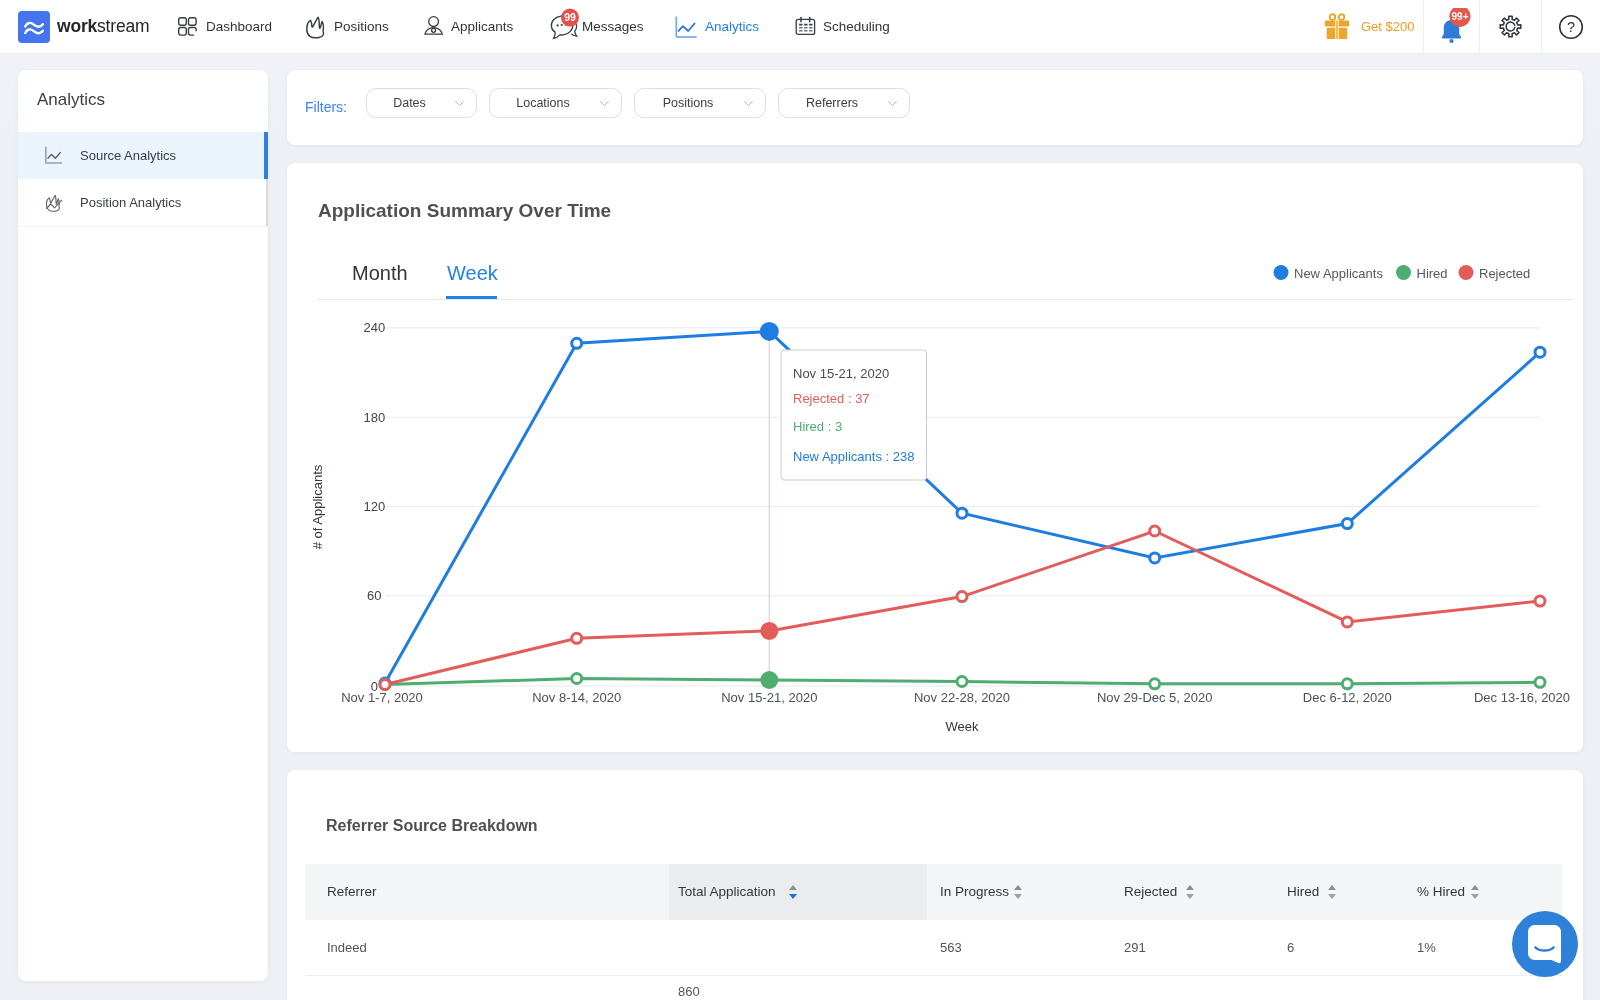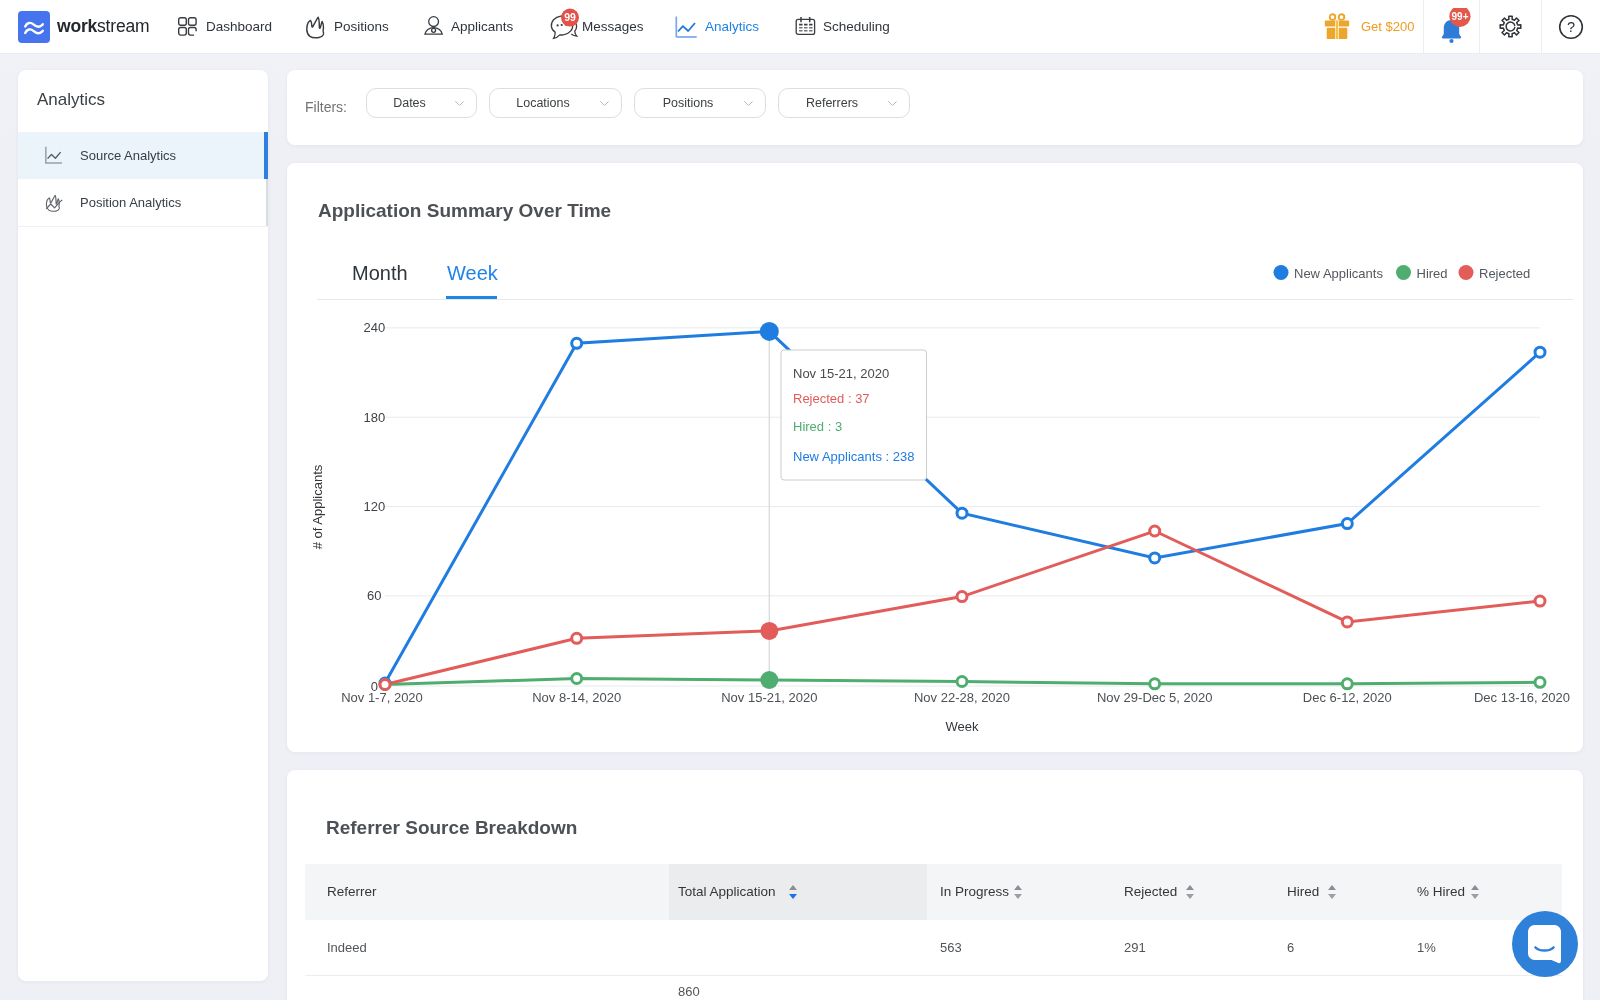--- a/index.html
+++ b/index.html
@@ -137,21 +137,21 @@
   <div class="abs" style="left:0; top:109px; width:250px; height:48px; border-bottom:1px solid #f0f1f3;">
     <svg class="abs" style="left:26px; top:14px;" width="19" height="20" viewBox="0 0 24 26">
       <path d="M3.9 9.1 C4.6 8.0 5.6 7.0 6.5 6.4 C6.9 6.9 7.3 8.0 7.5 9.2 L7.9 12.5 C8.1 13.3 8.5 13.3 8.8 12.6 L13.2 4.6 C13.5 4.0 13.9 3.5 14.2 3.2 C14.8 4.5 15.1 6.4 15.2 8.4 L15.4 13.7 C15.6 14.6 16.0 14.6 16.3 13.8 L17.6 8.9 C17.8 8.3 18.0 7.8 18.2 7.6 C19.1 9.4 19.6 11.8 19.5 13.8 C19.3 15.5 19.0 16.5 19.2 17.5 C19.6 18.6 19.7 19.8 19.3 20.8 C18.6 22.3 17.0 23.2 15.0 23.5 C12.0 23.9 8.0 23.8 5.9 22.3 C4.0 20.9 2.9 18.3 2.8 15.6 C2.7 13.3 3.1 11.0 3.9 9.1 Z" fill="none" stroke="#5f646a" stroke-width="1.5" stroke-linejoin="round" stroke-linecap="round"></path>
       <path d="M2.6 20.5 L8.3 14.3 L13.4 19.3 L20.3 11.5 L23.3 9.2" fill="none" stroke="#5f646a" stroke-width="1.5" stroke-linejoin="round"></path>
     </svg>
     <div class="abs" style="left:62px; top:0; line-height:48px; font-size:13px; color:#394046;text-align:right;">Position Analytics</div>
   </div>
 </div>
 
 <div class="card" style="left:287px; top:70px; width:1296px; height:75px;">
-  <div class="abs" style="left:18px; top:0; line-height:75px; font-size:14px; color:#737373;">Filters:</div>
+  <div class="abs" style="left:18px; top:0; line-height:75px; font-size:14px; color:#3b82f6;">Filters:</div>
   <div class="abs filterbtn" style="left:79px; width:111px;">Dates<span class="chev"></span></div>
   <div class="abs filterbtn" style="left:201.5px; width:133px;">Locations<span class="chev"></span></div>
   <div class="abs filterbtn" style="left:347px; width:132px;">Positions<span class="chev"></span></div>
   <div class="abs filterbtn" style="left:491px; width:132px;">Referrers<span class="chev"></span></div>
 </div>
 <style>
 .filterbtn { top:18px; height:30px; border:1px solid #dcdee1; border-radius:10px; background:#fff;
   line-height:28px; text-align:center; font-size:12.5px; color:#3c4043; padding-right:24px; }
 .chev { position:absolute; right:13px; top:9px; width:7px; height:7px; border-right:1.4px solid #9aa0a6; border-bottom:1.4px solid #9aa0a6; transform:rotate(45deg) scale(1,0.9); transform-origin:center; border-radius:1px;}
 </style>
@@ -245,21 +245,21 @@
     <g font-size="13">
       <text x="506" y="215" fill="#4a4a4a">Nov 15-21, 2020</text>
       <text x="506" y="239.5" fill="#e25c59">Rejected : 37</text>
       <text x="506" y="268" fill="#4fad70">Hired : 3</text>
       <text x="506" y="297.5" fill="#1f7ce0">New Applicants : 238</text>
     </g>
   </svg>
 </div>
 
 <div class="card" id="tablecard" style="left:287px; top:770px; width:1296px; height:300px; border-radius:8px 8px 0 0;">
-  <div class="abs" style="left:39px; top:47px; font-size:19px; font-weight:bold; color:#4d5156;">Referrer Source Breakdown</div>
+  <div class="abs" style="left:39px; top:47px; font-size:16px; font-weight:bold; color:#4d5156;">Referrer Source Breakdown</div>
   <div class="abs" style="left:18px; top:94px; width:1257px; height:56px; background:#f4f5f7; border-radius:2px;">
     <div class="abs" style="left:364px; top:0; width:258px; height:56px; background:#ebecee;"></div>
     <div class="abs thead" style="left:22px;">Referrer</div>
     <div class="abs thead" style="left:373px;">Total Application</div>
     <div class="abs thead" style="left:635px;">In Progress</div>
     <div class="abs thead" style="left:819px;">Rejected</div>
     <div class="abs thead" style="left:982px;">Hired</div>
     <div class="abs thead" style="left:1112px;">% Hired</div>
     <div class="sort" style="left:484px;">
         <i class="up"></i>

